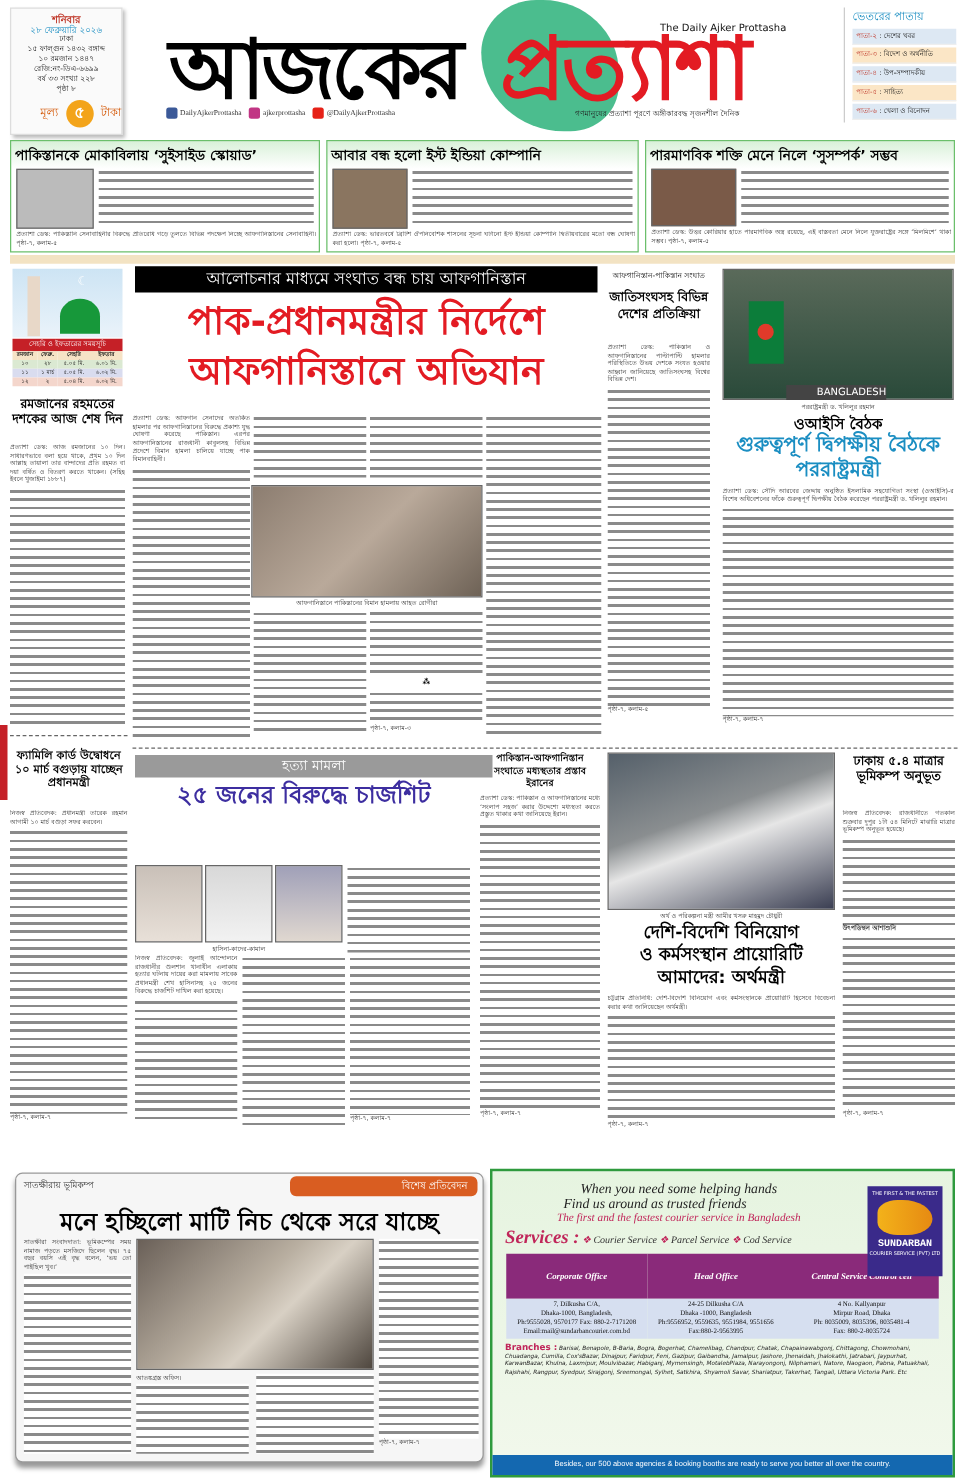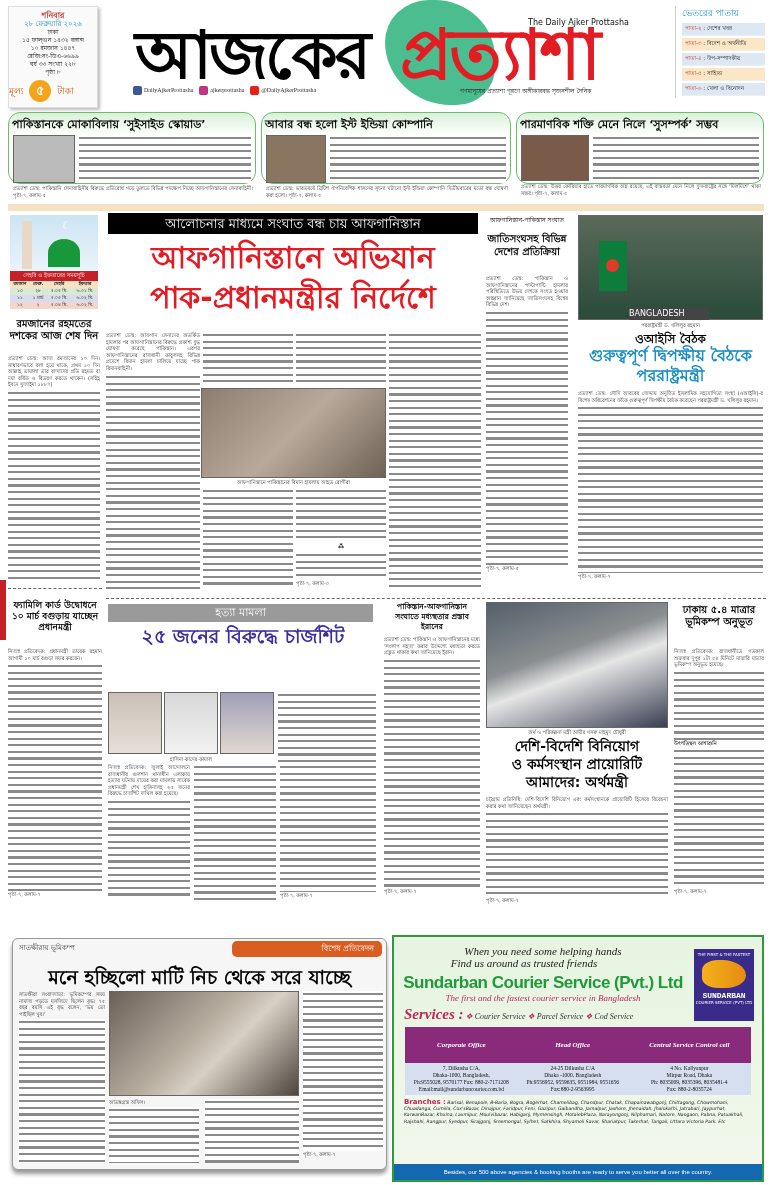--- a/index.html
+++ b/index.html
@@ -5,48 +5,48 @@
 *{box-sizing:border-box;margin:0;padding:0}
 body{width:770px;height:1185px;background:#fff;font-family:"DejaVu Sans",sans-serif;color:#111;position:relative;overflow:hidden}
 .abs{position:absolute}
 .txt{font-size:5px;line-height:6.6px;color:#333;text-align:justify;overflow:hidden}
 .txt::after{content:"";}
 .lines{background:repeating-linear-gradient(#fff 0,#fff 2px,#8a8a8a 2px,#8a8a8a 4.2px,#fff 4.2px,#fff 6.6px)}
 
 .datebox{left:8px;top:6px;width:90px;height:102px;background:#fafafa;border:1px solid #ddd;box-shadow:2px 2px 3px #bbb;text-align:center;font-size:6px;line-height:8px;padding-top:5px}
 .datebox .day{color:#c0392b;font-size:8px;font-weight:bold}
 .datebox .en{color:#1b8ec2;font-size:7px}
-.price{display:flex;align-items:center;justify-content:flex-start;gap:6px;margin-top:4px;color:#d35400;font-size:9px}
+.price{display:flex;align-items:center;justify-content:flex-end;gap:6px;margin-top:4px;color:#d35400;font-size:9px}
 .price .coin{width:22px;height:22px;border-radius:50%;background:#f3a41a;color:#fff;font-weight:bold;font-size:13px;line-height:22px}
 .logo1{left:135px;top:20px;font-size:66px;font-weight:900;letter-spacing:-3px;color:#000;font-family:"DejaVu Serif",serif;line-height:70px}
 .logo2{left:400px;top:18px;font-size:70px;font-weight:900;color:#e31b23;font-family:"DejaVu Serif",serif;line-height:74px;letter-spacing:-3px}
 .map{left:385px;top:0px;width:110px;height:105px;background:#2bb17a;border-radius:40% 55% 35% 60%;opacity:.85}
 .tagline-en{left:528px;top:18px;font-size:8px;color:#111}
 .tagline-bn{left:460px;top:86px;font-size:6px;color:#222}
 .social{left:133px;top:86px;display:flex;gap:6px;font-size:6px;font-family:"Liberation Serif",serif;color:#333}
 .social span.i{display:inline-block;width:9px;height:9px;border-radius:2px;margin-right:2px;vertical-align:middle}
 .inside{left:675px;top:6px;width:90px}
 .inside .t{color:#1b8ec2;font-size:9px;margin-bottom:2px}
 .inside .r{font-size:5.5px;padding:2px 3px;margin-bottom:2px;border-bottom:1px solid #eee}
 .inside .r:nth-child(even){background:#fbe6c6}
 .inside .r:nth-child(odd){background:#dde8f3}
 .inside .r b{color:#c0392b;font-weight:normal}
 
-.topbox{top:112px;height:72px;border:1px solid #6bbf6b;border-radius:12px;background:linear-gradient(#d9f1d9,#fff 22px);padding:3px}
+.topbox{top:112px;height:90px;border:1px solid #6bbf6b;border-radius:0;background:linear-gradient(#d9f1d9,#fff 22px);padding:3px}
 .topbox h3{font-size:11px;font-weight:bold;color:#000;margin-bottom:3px;white-space:nowrap}
 .ph{background:#888;border:1px solid #666}
 .rule{height:7px;background:#f3e3c3}
 
 .blackbar{left:108px;top:213px;width:370px;height:21px;background:#000;color:#fff;font-size:13px;text-align:center;line-height:21px}
 .leadhead{left:108px;top:238px;width:370px;text-align:center;color:#e31b23;font-weight:bold;font-size:30px;line-height:40px}
 .colhead{font-weight:bold;text-align:center;color:#000}
 .caption{font-size:5px;text-align:center;color:#333}
 .dash{border-top:1px dashed #666}
 .bluehead{color:#1b8ec2;font-weight:bold;text-align:center}
-.greybar{left:108px;top:604px;width:265px;height:18px;background:#9a9a9a;color:#fff;text-align:center;font-size:11px;line-height:18px}
+.greybar{left:108px;top:604px;width:286px;height:18px;background:#9a9a9a;color:#fff;text-align:center;font-size:11px;line-height:18px}
 .purplehead{left:108px;top:624px;width:270px;text-align:center;color:#3d2ea0;font-weight:bold;font-size:19px;line-height:24px}
 
 .special{left:12px;top:938px;width:375px;height:232px;border:1px solid #999;border-radius:6px;background:#f6f6f6;box-shadow:0 4px 4px #999}
 .special .lbl{position:absolute;left:6px;top:3px;font-size:7px;color:#333}
 .special .tag{position:absolute;right:4px;top:2px;width:150px;height:16px;background:#d95d21;border-radius:5px;color:#fff;font-size:8px;text-align:right;padding-right:8px;line-height:16px}
 .special h2{position:absolute;left:0;right:0;top:24px;text-align:center;font-size:19px;color:#000;font-weight:bold}
 
 .ad{left:392px;top:935px;width:372px;height:247px;border:2px solid #2e9a3d;background:linear-gradient(#e6f4e0,#f2f8ec)}
 .ad .it{font-family:"Liberation Serif",serif;font-style:italic;text-align:center;font-size:11px;color:#222}
 .ad .brand{font-family:"Liberation Sans",sans-serif;color:#1f9a3a;font-weight:bold;font-size:17px;text-align:center;letter-spacing:-0.5px}
@@ -161,43 +161,43 @@
         </tr>
   </tbody>
     </table>
 </div>
 <div class="abs colhead" style="left:8px;top:318px;width:92px;font-size:10px;line-height:12px">রমজানের রহমতের দশকের আজ শেষ দিন</div>
 <div class="abs txt" style="left:8px;top:355px;width:92px;height:228px"><span>প্রত্যাশা ডেস্ক: আজ রমজানের ১০ দিন। সাধারণভাবে বলা হয়ে থাকে, প্রথম ১০ দিন আল্লাহ তায়ালা তার বান্দাদের প্রতি রহমত বা দয়া বর্ষিত ও বিতরণ করতে থাকেন। (সহিহ ইবনে খুজাইমা ১৮৮৭)</span><div class="lines" style="height:200px;margin-top:2px"></div></div>
 <div class="abs dash" style="left:8px;top:588px;width:94px"></div>
 
 <div class="abs blackbar">আলোচনার মাধ্যমে সংঘাত বন্ধ চায় আফগানিস্তান</div>
 <div class="abs leadhead">
+  <div>পাক-প্রধানমন্ত্রীর নির্দেশে</div>
   <div>আফগানিস্তানে অভিযান</div>
-  <div>পাক-প্রধানমন্ত্রীর নির্দেশে</div>
 </div>
 <div class="abs txt" style="left:106px;top:332px;width:94px;height:258px"><span>প্রত্যাশা ডেস্ক: আফগান সেনাদের অতর্কিত হামলার পর আফগানিস্তানের বিরুদ্ধে প্রকাশ্য যুদ্ধ ঘোষণা করেছে পাকিস্তান। এরপর আফগানিস্তানের রাজধানী কাবুলসহ বিভিন্ন প্রদেশে বিমান হামলা চালিয়ে যাচ্ছে পাক বিমানবাহিনী।</span><div class="lines" style="height:220px;margin-top:2px"></div></div>
 <div class="abs txt lines" style="left:203px;top:332px;width:90px;height:50px"></div>
 <div class="abs txt lines" style="left:296px;top:332px;width:90px;height:50px"></div>
 <div class="abs txt lines" style="left:389px;top:332px;width:92px;height:258px"></div>
 <div class="abs ph" style="left:201px;top:388px;width:185px;height:90px;background:linear-gradient(135deg,#8c7d70,#b9a99a 50%,#6e6256)"></div>
 <div class="abs caption" style="left:201px;top:479px;width:185px">আফগানিস্তানে পাকিস্তানের বিমান হামলায় আহত রোগীরা</div>
 <div class="abs txt lines" style="left:203px;top:488px;width:90px;height:100px"></div>
 <div class="abs txt lines" style="left:296px;top:488px;width:90px;height:52px"></div>
 <div class="abs colhead" style="left:296px;top:542px;width:90px;font-size:6px">⁂</div>
 <div class="abs txt" style="left:296px;top:552px;width:90px;height:38px"><div class="lines" style="height:28px"></div><span>পৃষ্ঠা-৭, কলাম-৩</span></div>
 
 <div class="abs colhead" style="left:486px;top:215px;width:82px;font-size:6px;font-weight:normal">আফগানিস্তান-পাকিস্তান সংঘাত</div>
 <div class="abs colhead" style="left:486px;top:232px;width:82px;font-size:10px;line-height:13px">জাতিসংঘসহ বিভিন্ন দেশের প্রতিক্রিয়া</div>
 <div class="abs txt" style="left:486px;top:275px;width:82px;height:315px"><span>প্রত্যাশা ডেস্ক: পাকিস্তান ও আফগানিস্তানের পাল্টাপাল্টি হামলার পরিস্থিতিতে উভয় দেশকে সংযত হওয়ার আহ্বান জানিয়েছে জাতিসংঘসহ বিশ্বের বিভিন্ন দেশ।</span><div class="lines" style="height:255px;margin-top:2px"></div><span>পৃষ্ঠা-৭, কলাম-৫</span></div>
 
 <div class="abs ph" style="left:578px;top:215px;width:185px;height:105px;background:linear-gradient(#5a6a5a,#2a4a3a)">
   <div style="position:absolute;left:20px;top:25px;width:28px;height:50px;background:#0c7d3a">
       <div style="position:absolute;left:7px;top:18px;width:13px;height:13px;border-radius:50%;background:#e03a2a"></div>
     </div>
-  <div style="position:absolute;left:50px;top:92px;width:80px;height:12px;background:#444;color:#fff;font-size:8px;text-align:left;line-height:12px">BANGLADESH</div>
+  <div style="position:absolute;left:50px;top:92px;width:80px;height:12px;background:#444;color:#fff;font-size:8px;text-align:right;line-height:12px">BANGLADESH</div>
 </div>
 <div class="abs caption" style="left:578px;top:322px;width:185px">পররাষ্ট্রমন্ত্রী ড. খলিলুর রহমান</div>
 <div class="abs colhead" style="left:578px;top:330px;width:185px;font-size:12px">ওআইসি বৈঠক</div>
 <div class="abs bluehead" style="left:578px;top:346px;width:185px;font-size:16px;line-height:20px">গুরুত্বপূর্ণ দ্বিপক্ষীয় বৈঠকে পররাষ্ট্রমন্ত্রী</div>
 <div class="abs txt" style="left:578px;top:390px;width:185px;height:200px"><span>প্রত্যাশা ডেস্ক: সৌদি আরবের জেদ্দায় অনুষ্ঠিত ইসলামিক সহযোগিতা সংস্থা (ওআইসি)-র বিশেষ অধিবেশনের ফাঁকে গুরুত্বপূর্ণ দ্বিপক্ষীয় বৈঠক করেছেন পররাষ্ট্রমন্ত্রী ড. খলিলুর রহমান।</span><div class="lines" style="height:168px;margin-top:2px"></div><span>পৃষ্ঠা-৭, কলাম-৭</span></div>
 
 <div class="abs dash" style="left:106px;top:598px;width:660px"></div>
 
 <div class="abs colhead" style="left:8px;top:600px;width:94px;font-size:9px;line-height:11px">ফ্যামিলি কার্ড উদ্বোধনে ১০ মার্চ বগুড়ায় যাচ্ছেন প্রধানমন্ত্রী</div>
 <div class="abs txt" style="left:8px;top:648px;width:94px;height:255px"><span>নিজস্ব প্রতিবেদক: প্রধানমন্ত্রী তারেক রহমান আগামী ১০ মার্চ বগুড়া সফর করবেন।</span><div class="lines" style="height:228px;margin-top:2px"></div><span>পৃষ্ঠা-৭, কলাম-৭</span></div>
@@ -240,21 +240,20 @@
   <div class="txt lines" style="position:absolute;left:96px;top:52px;width:0;height:0"></div>
   <div class="caption" style="position:absolute;left:96px;top:160px;width:90px;text-align:left">আতঙ্কগ্রস্ত অফিস।</div>
   <div class="txt lines" style="position:absolute;left:96px;top:168px;width:90px;height:56px"></div>
   <div class="txt lines" style="position:absolute;left:192px;top:160px;width:94px;height:64px"></div>
   <div class="txt" style="position:absolute;left:290px;top:52px;width:80px;height:172px"><div class="lines" style="height:160px"></div><span>পৃষ্ঠা-৭, কলাম-৭</span></div>
 </div>
 
 <div class="abs ad">
   <div class="it" style="margin-top:8px;padding-right:70px">When you need some helping hands</div>
   <div class="it" style="padding-right:108px">Find us around as trusted friends</div>
-  <div class="brand" style="padding-right:70px;margin-top:4px">Sundarban Courier Service (Pvt.) Ltd</div>
   <div class="sub" style="padding-right:70px">The first and the fastest courier service in Bangladesh</div>
   <div class="badge">
     <div>THE FIRST &amp; THE FASTEST</div>
     <div class="tiger"></div>
     <b>SUNDARBAN</b>
     <div>COURIER SERVICE (PVT) LTD</div>
   </div>
   <div class="svc">
     <b>Services :</b>
     <span style="color:#c0265a">❖</span> <span>Courier Service</span>

